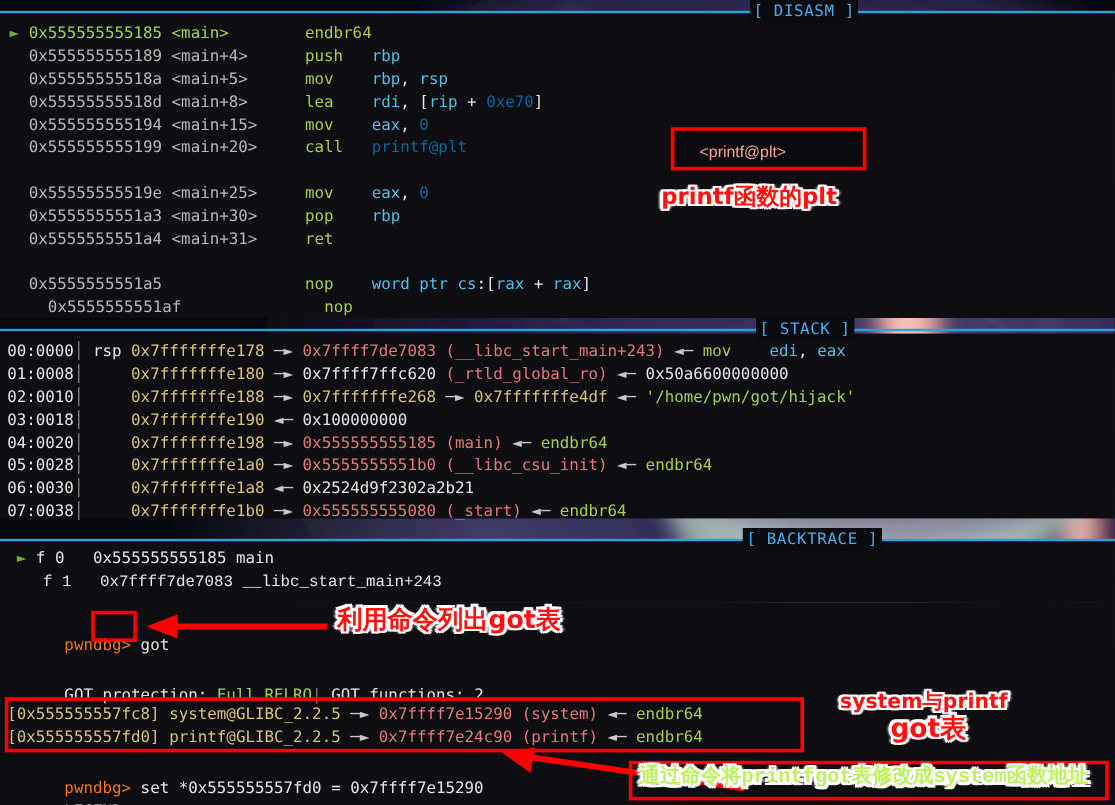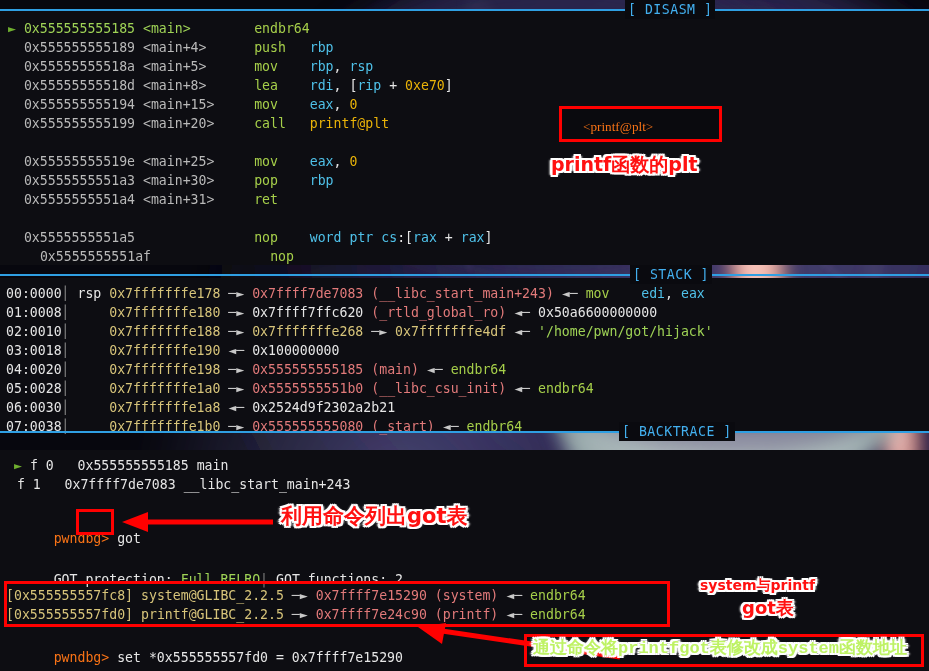--- a/index.html
+++ b/index.html
@@ -27,21 +27,21 @@
 
   
   .c-grey   {color:#b9b9b9;}
   .c-white  {color:#e6e6e6;}
   .c-dim    {color:#8a8a8a;}
   .c-addr   {color:#d7c47a;}      
   .c-code   {color:#e27a7a;}      
   .c-green  {color:#a6cf4a;}      
   .c-greenlt{color:#9fd356;}
   .c-cyan   {color:#4fc1e9;}      
-  .c-purple {color:#eab308;}      
+  .c-purple {color:#0369a1;}      
   .c-prompt {color:#f97316;}
   .c-arrow  {color:#c8c8c8;}
   .c-sep    {color:#7a7a7a;}
   .marker   {color:#6fae2f;}
 
   
   .inputbox{display:inline-block;}
 
   
   #annotations{position:absolute;inset:0;z-index:5;pointer-events:none;}
@@ -49,22 +49,22 @@
   .ann-box.filled{background:rgba(10,10,14,0.75);}
   .ann-text{position:absolute;white-space:pre;
             font-family:"DejaVu Sans","Liberation Sans",sans-serif;
             font-weight:bold;color:#ff1111;
             text-shadow:
               -2px -2px 0 #fff, 2px -2px 0 #fff, -2px 2px 0 #fff, 2px 2px 0 #fff,
               -2px 0 0 #fff, 2px 0 0 #fff, 0 -2px 0 #fff, 0 2px 0 #fff,
               -3px 0 2px #fff, 3px 0 2px #fff;}
   .ann-text.orange{color:#bef264;font-family:Liberation Mono, monospace;}
   .ann-arrow{position:absolute;}
-  .ann-plt{position:absolute;white-space:pre;font-family:Liberation Serif, serif;
-           font-size:13.2px;color:#f97316;}
+  .ann-plt{position:absolute;white-space:pre;font-family:Liberation Sans, sans-serif;
+           font-size:13.2px;color:#fca5a5;}
 </style>
 </head>
 <body>
 
 <div id="wallpaper">
   <svg class="bg-svg" viewBox="0 0 929 671" preserveAspectRatio="none">
     <defs>
       <radialGradient id="gbody" cx="62%" cy="40%" r="62%">
         <stop offset="0%" stop-color="#4a4473"></stop>
         <stop offset="38%" stop-color="#342e5c"></stop>
@@ -168,27 +168,27 @@
         <div class="row" style="top: 341px; left: 6px;"><span class="c-white">03:0018</span><span class="c-dim">│</span><span class="c-white">     </span><span class="c-addr">0x7fffffffe190</span><span class="c-arrow"> ◄─ </span><span class="c-white">0x100000000</span></div>
         <div class="row" style="top: 360px; left: 6px;"><span class="c-white">04:0020</span><span class="c-dim">│</span><span class="c-white">     </span><span class="c-addr">0x7fffffffe198</span><span class="c-arrow"> ─► </span><span class="c-code">0x555555555185</span><span class="c-code"> (main)</span><span class="c-arrow"> ◄─ </span><span class="c-green">endbr64</span></div>
         <div class="row" style="top: 379px; left: 6px;"><span class="c-white">05:0028</span><span class="c-dim">│</span><span class="c-white">     </span><span class="c-addr">0x7fffffffe1a0</span><span class="c-arrow"> ─► </span><span class="c-code">0x5555555551b0</span><span class="c-code"> (__libc_csu_init)</span><span class="c-arrow"> ◄─ </span><span class="c-green">endbr64</span></div>
         <div class="row" style="top: 398px; left: 6px;"><span class="c-white">06:0030</span><span class="c-dim">│</span><span class="c-white">     </span><span class="c-addr">0x7fffffffe1a8</span><span class="c-arrow"> ◄─ </span><span class="c-white">0x2524d9f2302a2b21</span></div>
         <div class="row" style="top: 417px; left: 6px;"><span class="c-white">07:0038</span><span class="c-dim">│</span><span class="c-white">     </span><span class="c-addr">0x7fffffffe1b0</span><span class="c-arrow"> ─► </span><span class="c-code">0x555555555080</span><span class="c-code"> (_start)</span><span class="c-arrow"> ◄─ </span><span class="c-green">endbr64</span></div>
       </div>
   </div>
 
   <div class="pane" id="pane-backtrace">
     <div class="pane-bg" style="top:450px;height:52px;"></div>
-    <div class="hdr" style="top:422px;">
+    <div class="hdr" style="top:440px;">
       <div class="rule"></div>
       <div class="lbl" style="left:619px;">[ BACKTRACE ]</div>
     </div>
     <div id="backtrace-rows">
         <div class="row" style="top: 456px; left: 14px;"><span class="marker">► </span><span class="c-white">f 0   </span><span class="c-white">0x555555555185 </span><span class="c-white">main</span></div>
-        <div class="row" style="top: 475px; left: 1px;"><span class="marker">  </span><span class="c-white">f 1   </span><span class="c-white">0x7ffff7de7083 </span><span class="c-white">__libc_start_main+243</span></div>
+        <div class="row" style="top: 475px; left: 20px; font-family: Liberation Mono, monospace;"><span class="marker">  </span><span class="c-white">f 1   </span><span class="c-white">0x7ffff7de7083 </span><span class="c-white">__libc_start_main+243</span></div>
       </div>
   </div>
 
   <div class="pane" id="pane-console">
     <div class="pane-bg" style="top:502px;height:169px;"></div>
 
     <div class="row" style="top:510px;left:6px;">
       <span class="c-prompt">pwndbg&gt;</span><span class="c-white"> </span><span class="inputbox c-white">got</span>
     </div>
 
@@ -218,22 +218,22 @@
   <div class="ann-text" style="left:551px;top:155px;font-size:19px;">printf函数的plt</div>
 
   <div class="ann-box" style="left:76px;top:509px;width:38px;height:26px;"></div>
   <svg class="ann-arrow" style="left:118px;top:509px;width:160px;height:26px;" viewBox="0 0 160 26">
     <line x1="155" y1="13" x2="28" y2="13" stroke="#ff0000" stroke-width="5"></line>
     <polygon points="4,13 30,3 30,23" fill="#ff0000"></polygon>
   </svg>
   <div class="ann-text" style="left:281px;top:507px;font-size:21px;">利用命令列出got表</div>
 
   <div class="ann-box" style="left:4px;top:581px;width:666px;height:46px;"></div>
-  <div class="ann-text" style="left:700px;top:576px;font-size:14px;">system与printf</div>
-  <div class="ann-text" style="left:742px;top:598px;font-size:18px;">got表</div>
+  <div class="ann-text" style="left:700px;top:576px;font-size:17px;">system与printf</div>
+  <div class="ann-text" style="left:742px;top:598px;font-size:22px;">got表</div>
 
   <svg class="ann-arrow" style="left:406px;top:622px;width:220px;height:40px;" viewBox="0 0 220 40">
     <line x1="214" y1="35" x2="36" y2="9" stroke="#ff0000" stroke-width="5"></line>
     <polygon points="12,5 40,1 36,22" fill="#ff0000"></polygon>
   </svg>
   <div class="ann-box" style="left:524px;top:634px;width:400px;height:33px;"></div>
   <div class="ann-text orange" style="left:533px;top:639px;font-size:17px;">通过命令将printfgot表修改成system函数地址</div>
 </div>
 
 </body></html>

